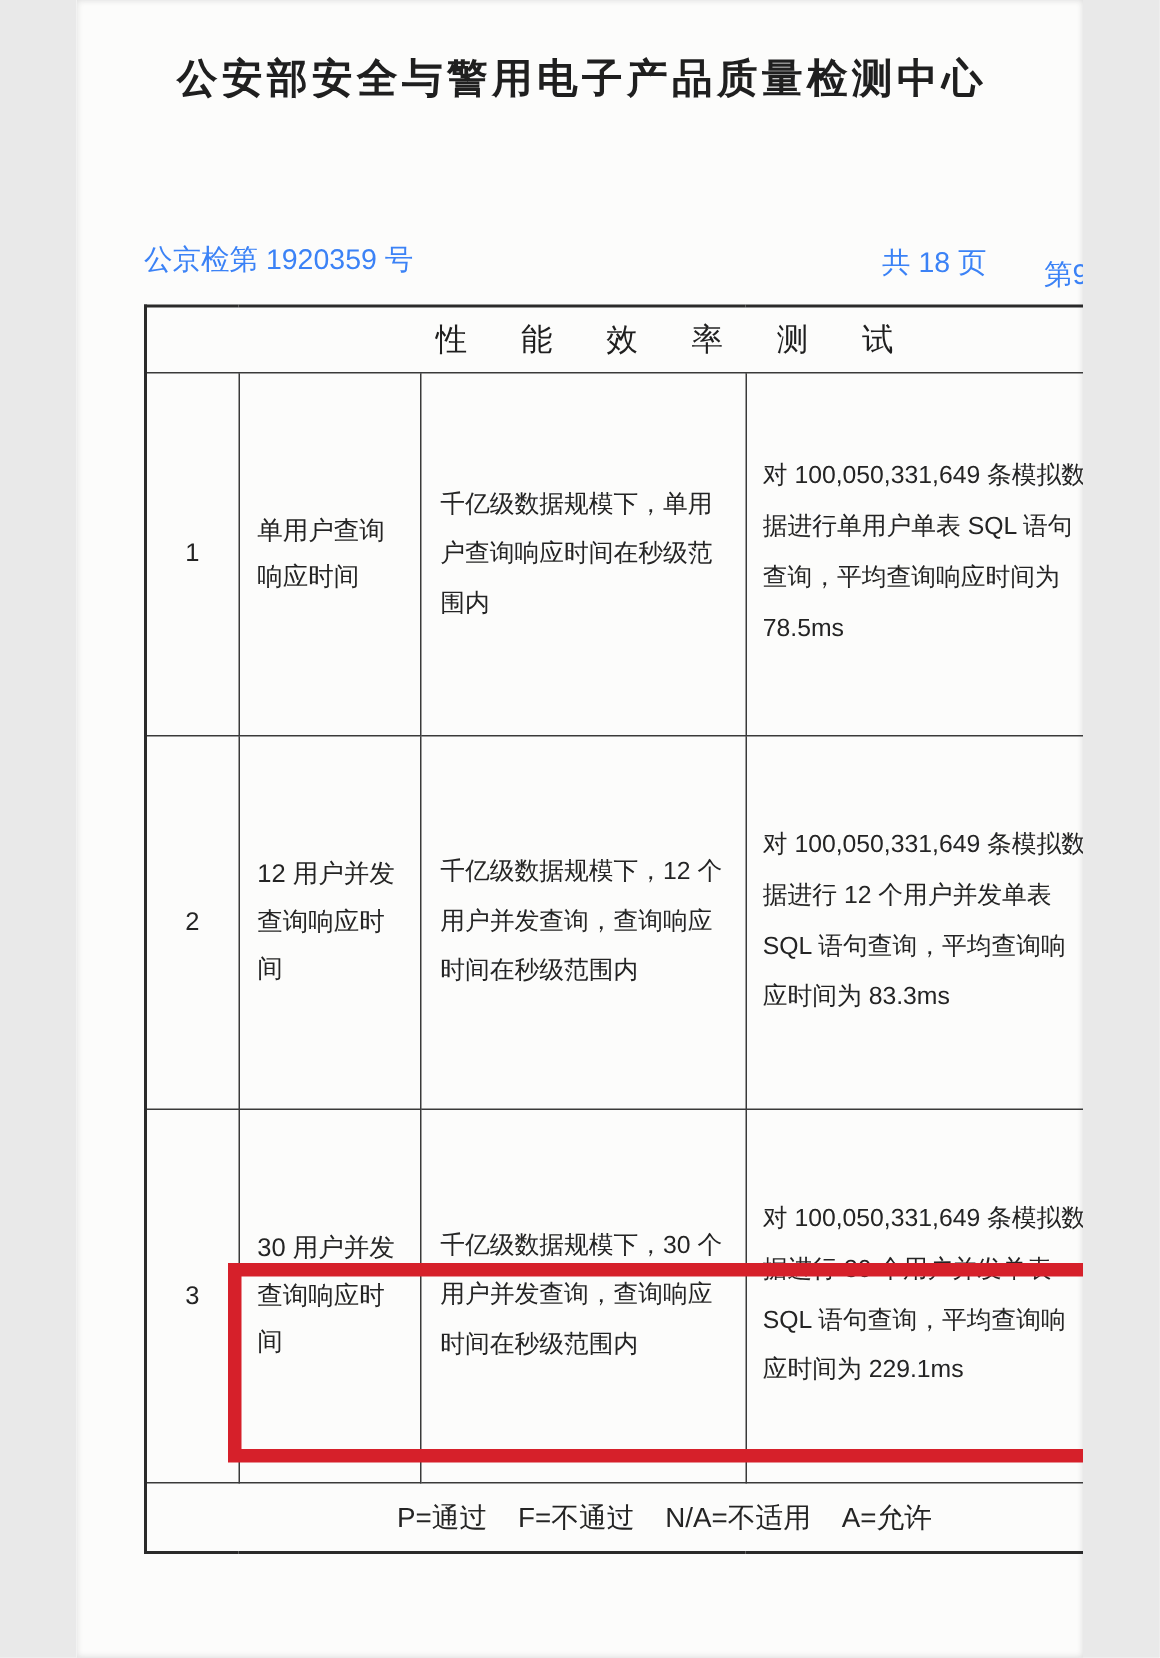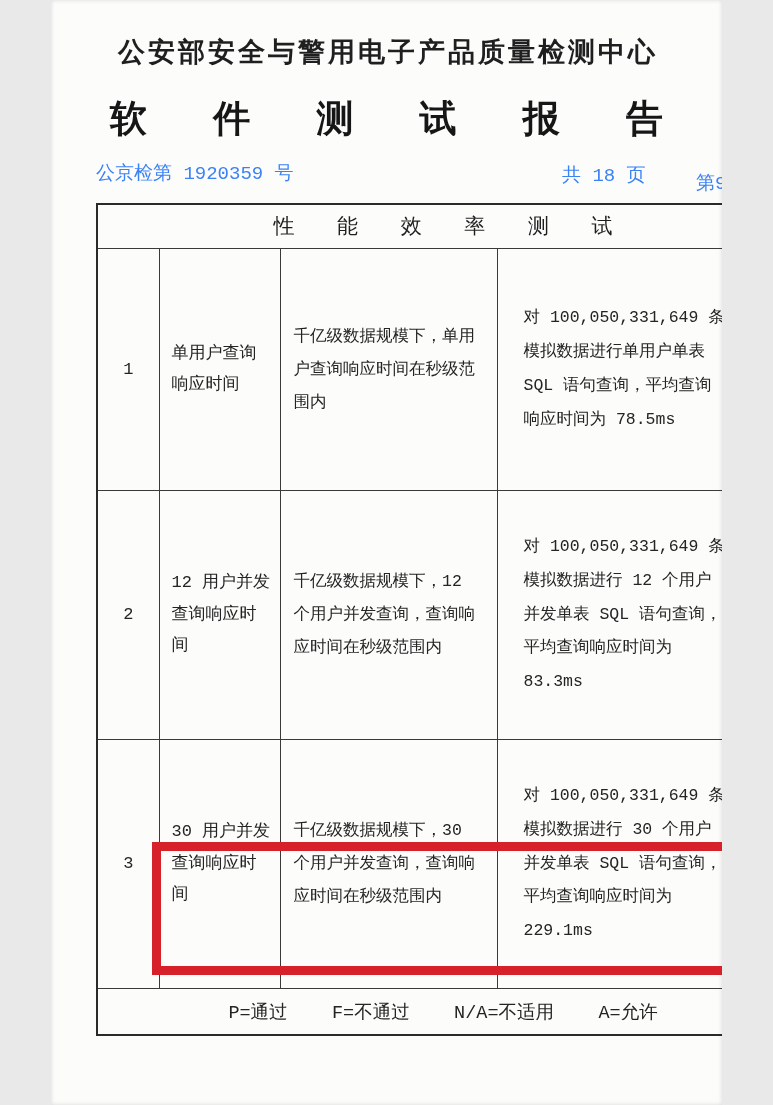--- a/index.html
+++ b/index.html
@@ -7,21 +7,21 @@
     padding: 0;
     background: #e9e9e9;
   }
   .page {
     position: relative;
     width: 671px;
     height: 1105px;
     margin: 0 auto;
     background: #fcfcfb;
     box-shadow: inset 0 0 4px #d8d8d8;
-    font-family: Liberation Mono, monospace;
+    font-family: Liberation Sans, sans-serif;
     color: #232323;
     overflow: hidden;
   }
 
   
   .org-name {
     padding-top: 34px;
     text-align: center;
     font-size: 27px;
     font-weight: 700;
@@ -40,21 +40,21 @@
   }
 
   
   .meta-item {
     position: absolute;
     font-size: 19px;
     color: #3b82f6;
     white-space: pre;
   }
   .report-number { left: 45px;  top: 160px; }
-  .total-pages   { left: 511px; top: 162px; }
+  .total-pages   { left: 537px; top: 162px; }
   .current-page  { left: 645px; top: 170px; }
 
   
   table.report-table {
     position: absolute;
     left: 45px;
     top: 203px;
     width: 692px;
     border-collapse: collapse;
     table-layout: fixed;
@@ -97,21 +97,21 @@
     line-height: 1.85;
     font-size: 17px;
   }
   .cell-req {
     padding: 0 10px 0 13px;
     line-height: 2.0;
     font-size: 16.5px;
     margin-left: 24px;
   }
   .cell-result {
-    padding: 0 8px 0 26px;
+    padding: 0 8px 0 11px;
     line-height: 2.05;
     font-size: 16.5px;
   }
   .cell-legend {
     text-align: center;
     font-size: 18.5px;
     white-space: pre;
   }
 
   
@@ -127,21 +127,20 @@
     z-index: 5;
   }
 </style>
 </head>
 <body>
 
 <div class="page">
 
   <div class="org-name">公安部安全与警用电子产品质量检测中心</div>
 
-  <div class="report-title">软 件 测 试 报 告</div>
 
   <div class="meta-item report-number">公京检第 1920359 号</div>
 
   <div class="meta-item total-pages">共 18 页</div>
 
   <div class="meta-item current-page">第9页</div>
 
   <table class="report-table">
     <colgroup>
       <col style="width:62px">

